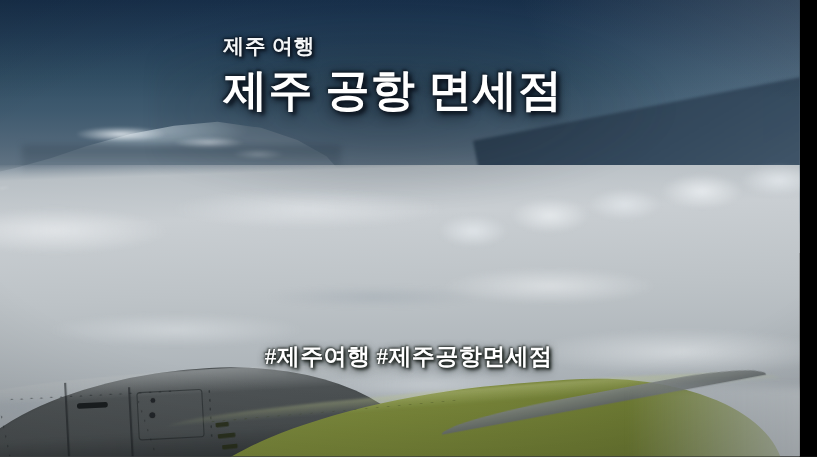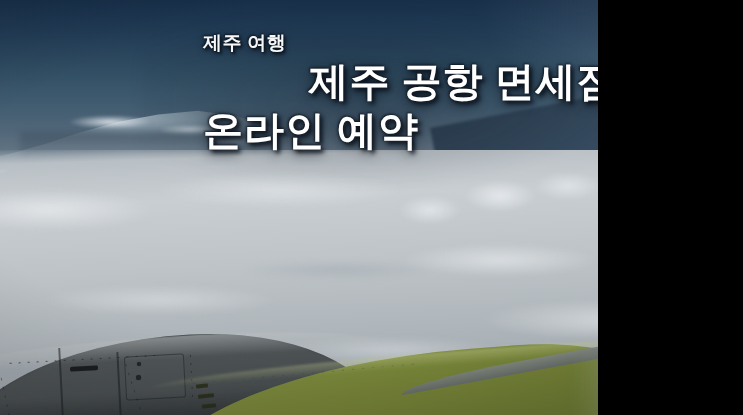--- a/index.html
+++ b/index.html
@@ -6,21 +6,21 @@
   html, body {
     margin: 0; padding: 0;
     background: #000;
   }
   body {
     font-family: "Liberation Serif", "DejaVu Serif", serif;
   }
 
   #thumbnail {
     position: relative;
-    width: 598px;
+    width: 727px;
     height: 415px;
     overflow: hidden;
     background: #404040;
     user-select: none;
   }
 
   
   .layer { position: absolute; pointer-events: none; }
 
   
@@ -282,21 +282,21 @@
     font-weight: bold;
     color: #ffffff;
     letter-spacing: 1px;
     text-shadow:
       0 0 3px rgba(14,22,32,.9),
       3px 3px 4px rgba(10,16,26,.95),
       -1px -1px 2px rgba(10,16,26,.55),
       0 3px 12px rgba(8,14,22,.85);
     white-space: nowrap;
   }
-  #title-line-1 { margin-top: 2px; text-align: center; }
+  #title-line-1 { margin-top: 2px; }
   #title-line-2 { margin-top: 2px; }
 
   #hashtags {
     position: absolute;
     left: 0;
     top: 310px;
     width: 743px;
     text-align: center;
     z-index: 10;
   }
@@ -355,19 +355,19 @@
   <div class="layer wing-mark" id="wing-mark-2"></div>
   <div class="layer wing-mark" id="wing-mark-3"></div>
   <div class="layer" id="wing-haze"></div>
 
   <div class="layer" id="title-scrim"></div>
   <div class="layer" id="vignette"></div>
 
   <div id="headline">
     <div id="eyebrow">제주 여행</div>
     <div class="title-line" id="title-line-1">제주 공항 면세점</div>
-    <div class="title-line" id="title-line-2">온라인 예약</div>
   </div>
 
   <div id="hashtags">
+    <div class="hashtag-line">#제주여행 #제주공항면세점</div>
   </div>
 
 </div>
 
 </body></html>

